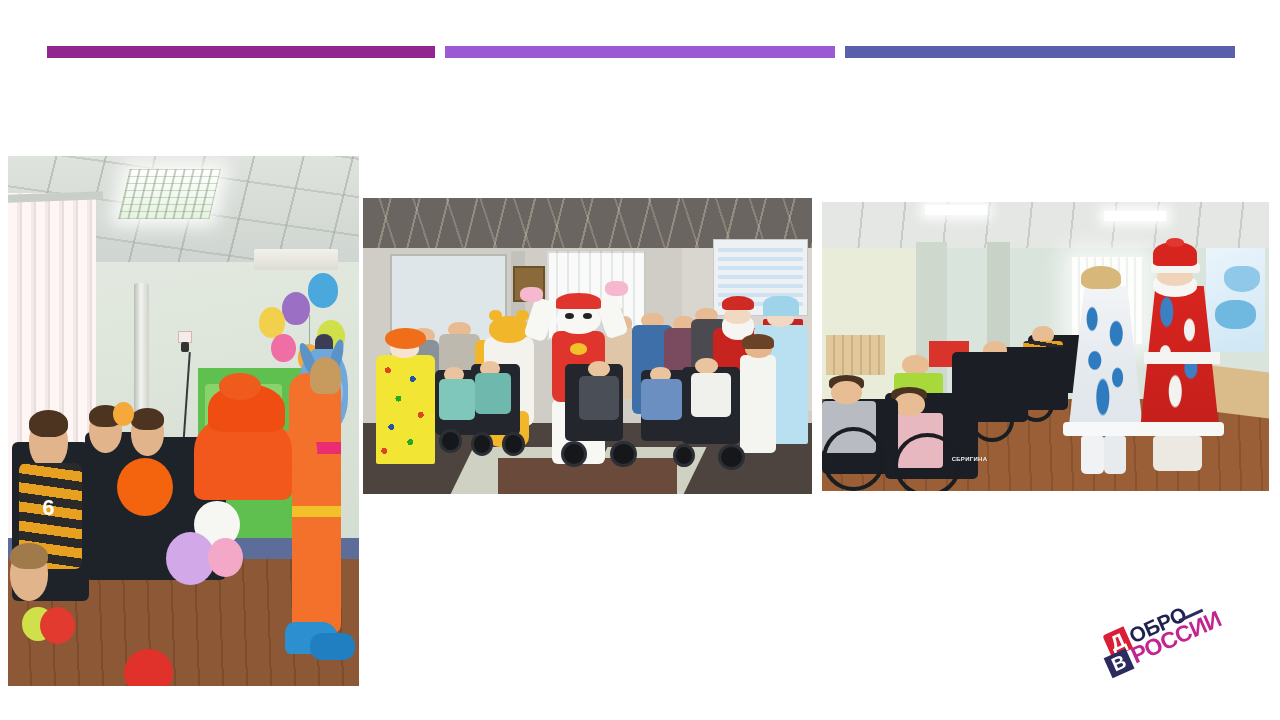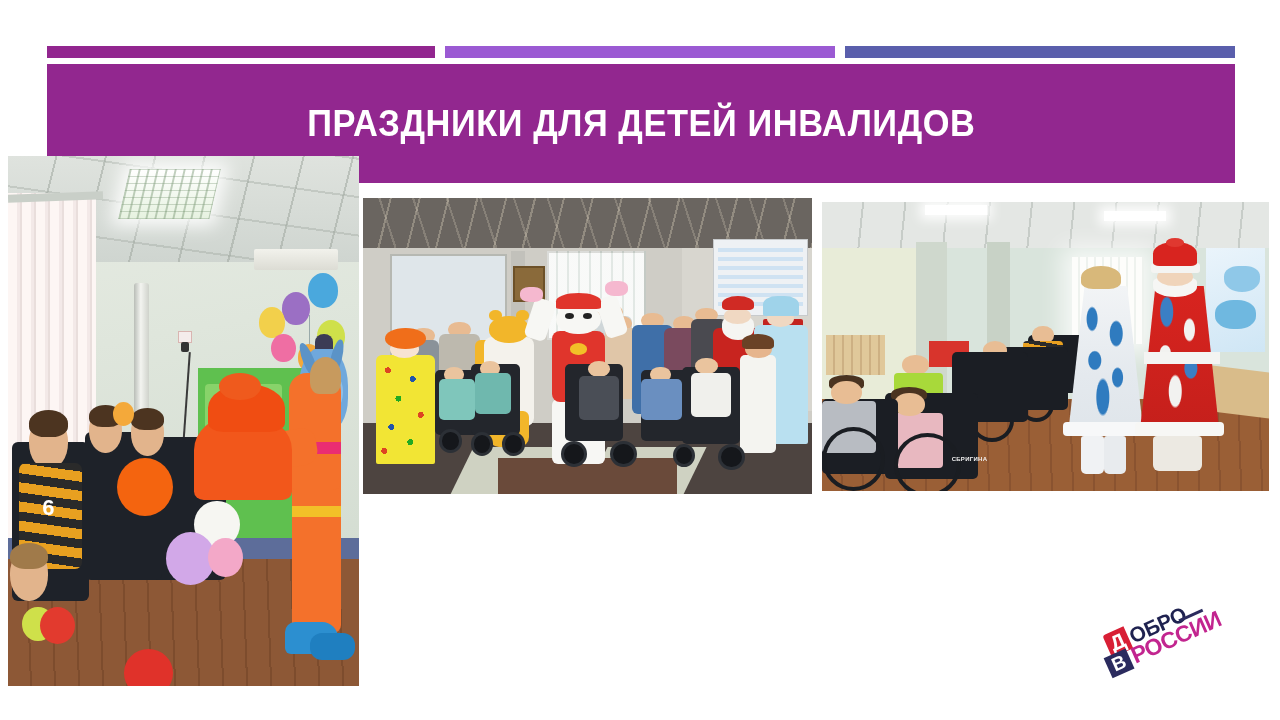--- a/index.html
+++ b/index.html
@@ -364,23 +364,20 @@
 <body>
 
 <div class="slide">
 
   <div class="topbars">
     <div class="topbar b1"></div>
     <div class="topbar b2"></div>
     <div class="topbar b3"></div>
   </div>
 
-  <div class="title-block">
-    <div class="title-text">ПРАЗДНИКИ ДЛЯ ДЕТЕЙ ИНВАЛИДОВ</div>
-  </div>
 
   <div class="photo" id="photo1">
     <div class="ph-inner">
       <div class="el room-wall"></div>
       <div class="el ceiling"></div>
       <div class="el ceil-grid"></div>
       <div class="el lamp"></div>
       <div class="el lamp-slats"></div>
       <div class="el blinds"></div>
       <div class="el blind-rail"></div>

